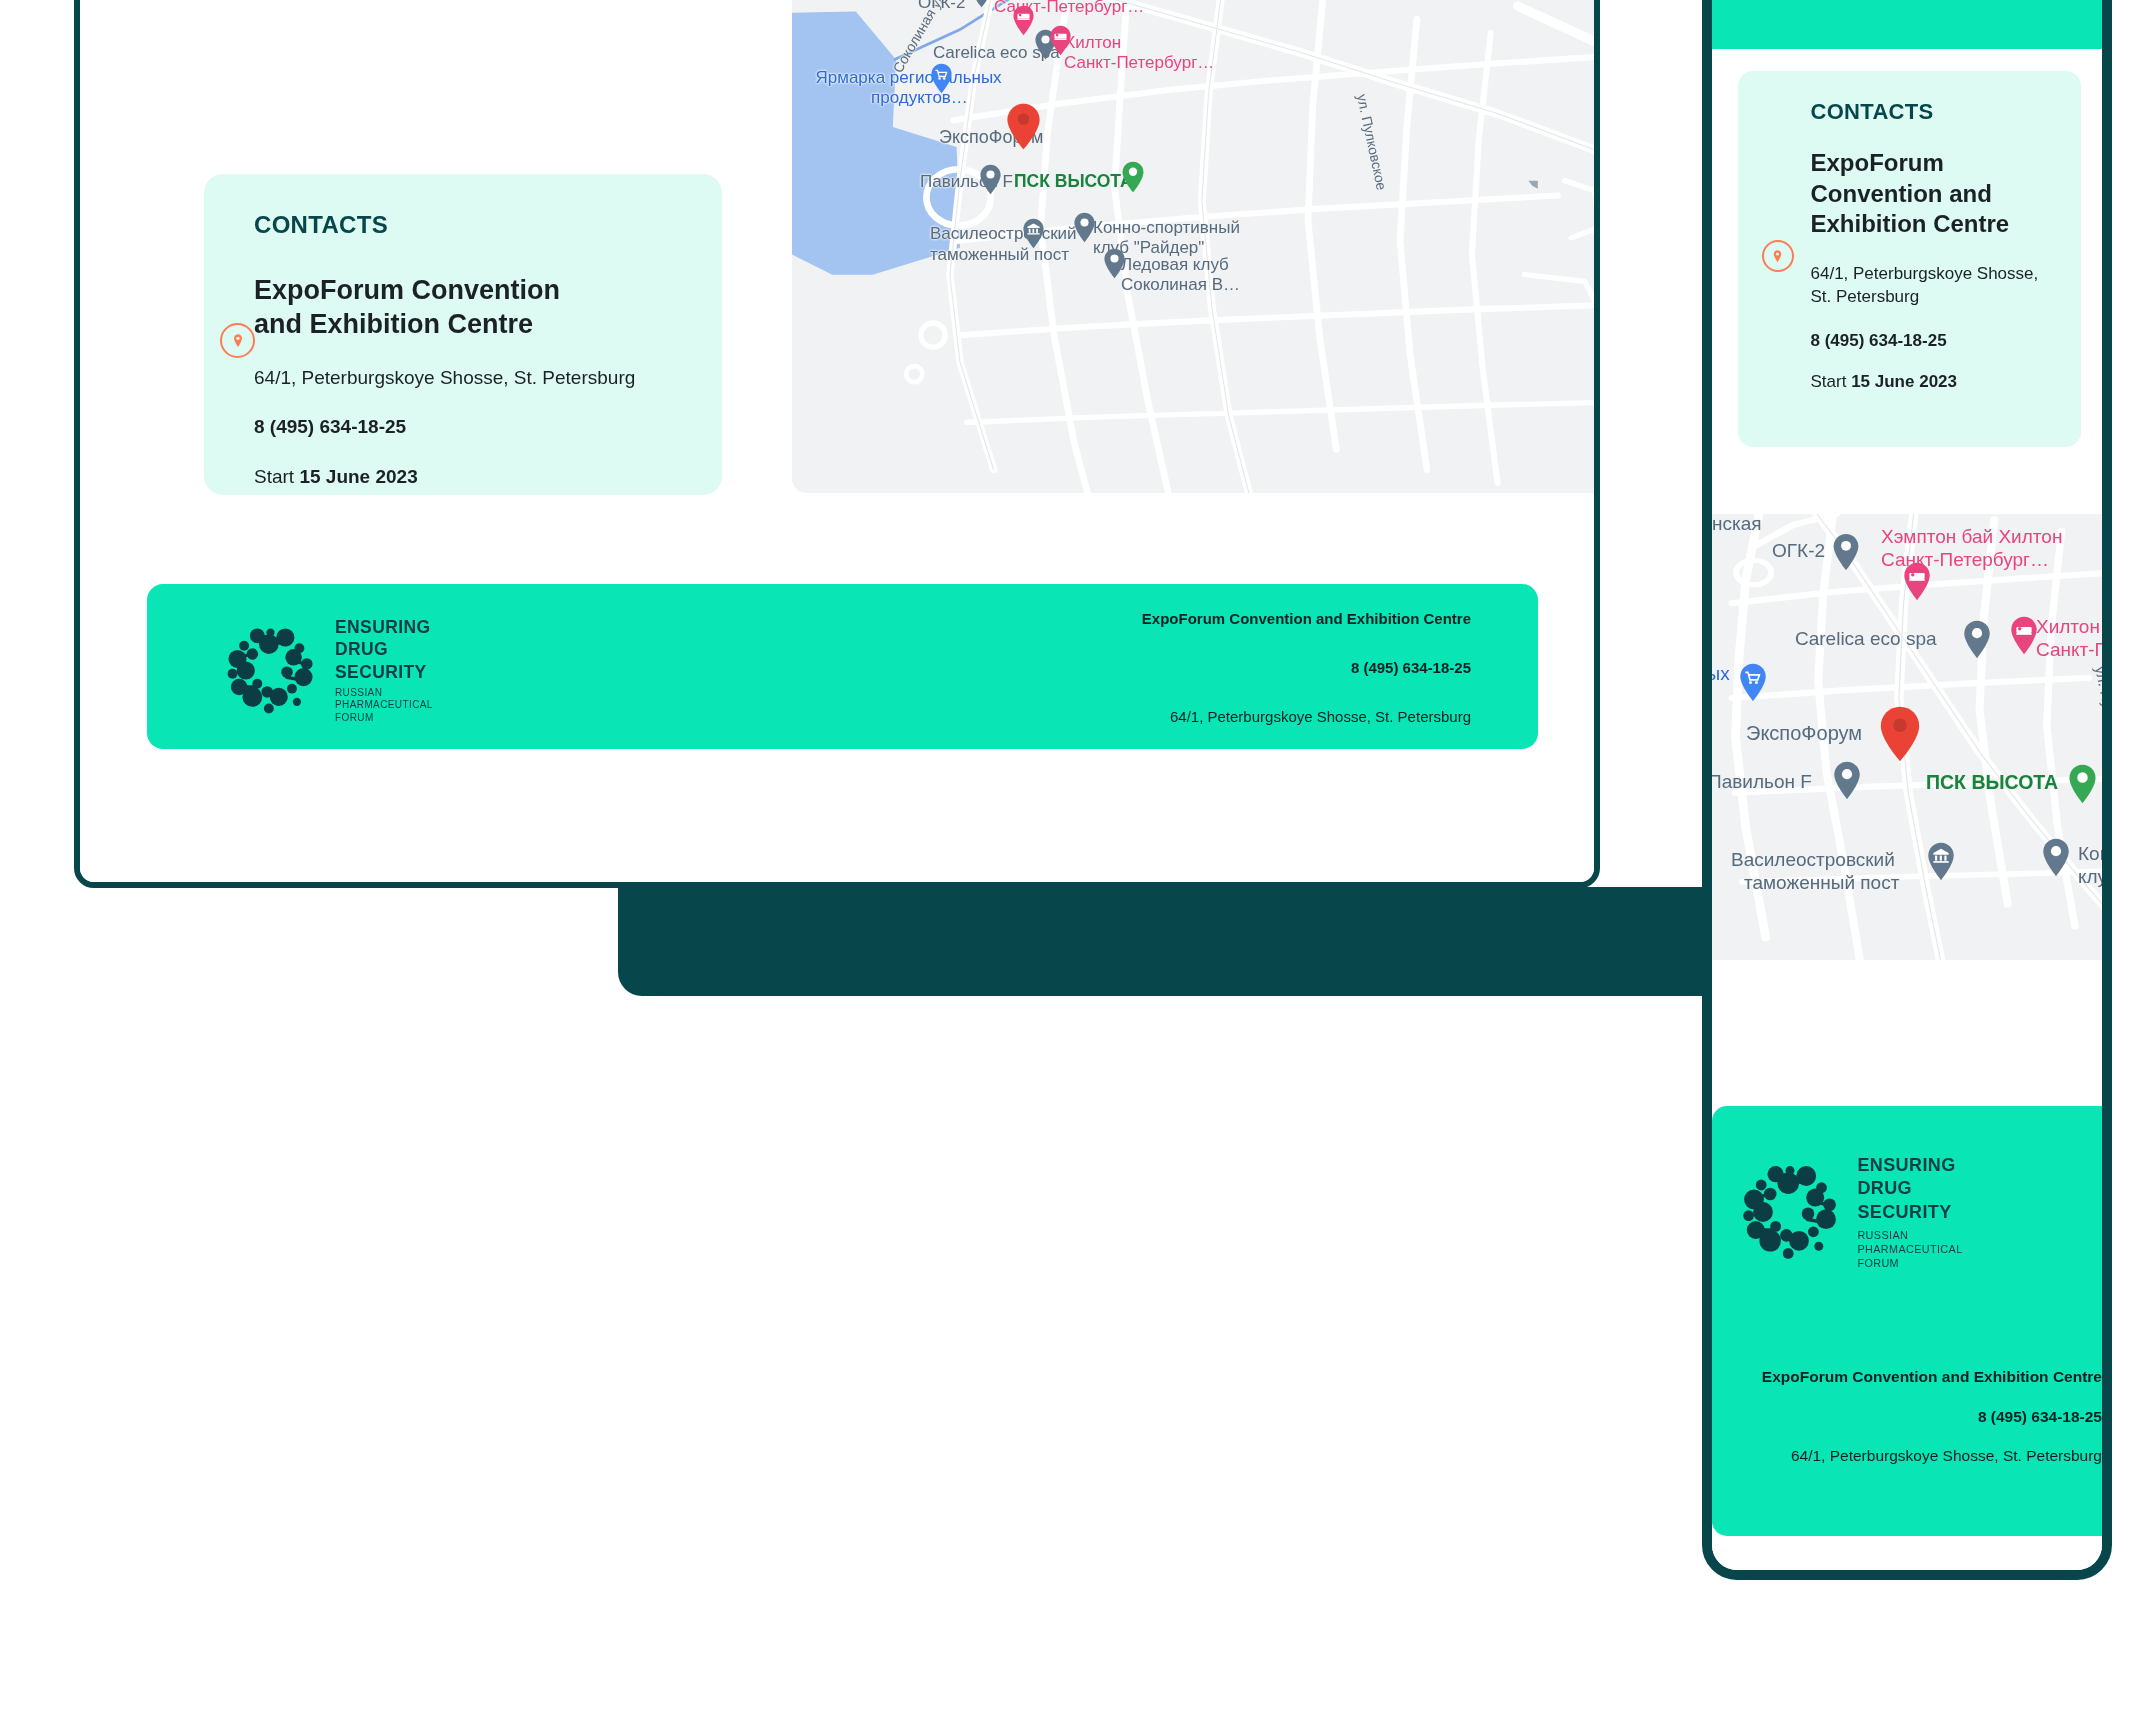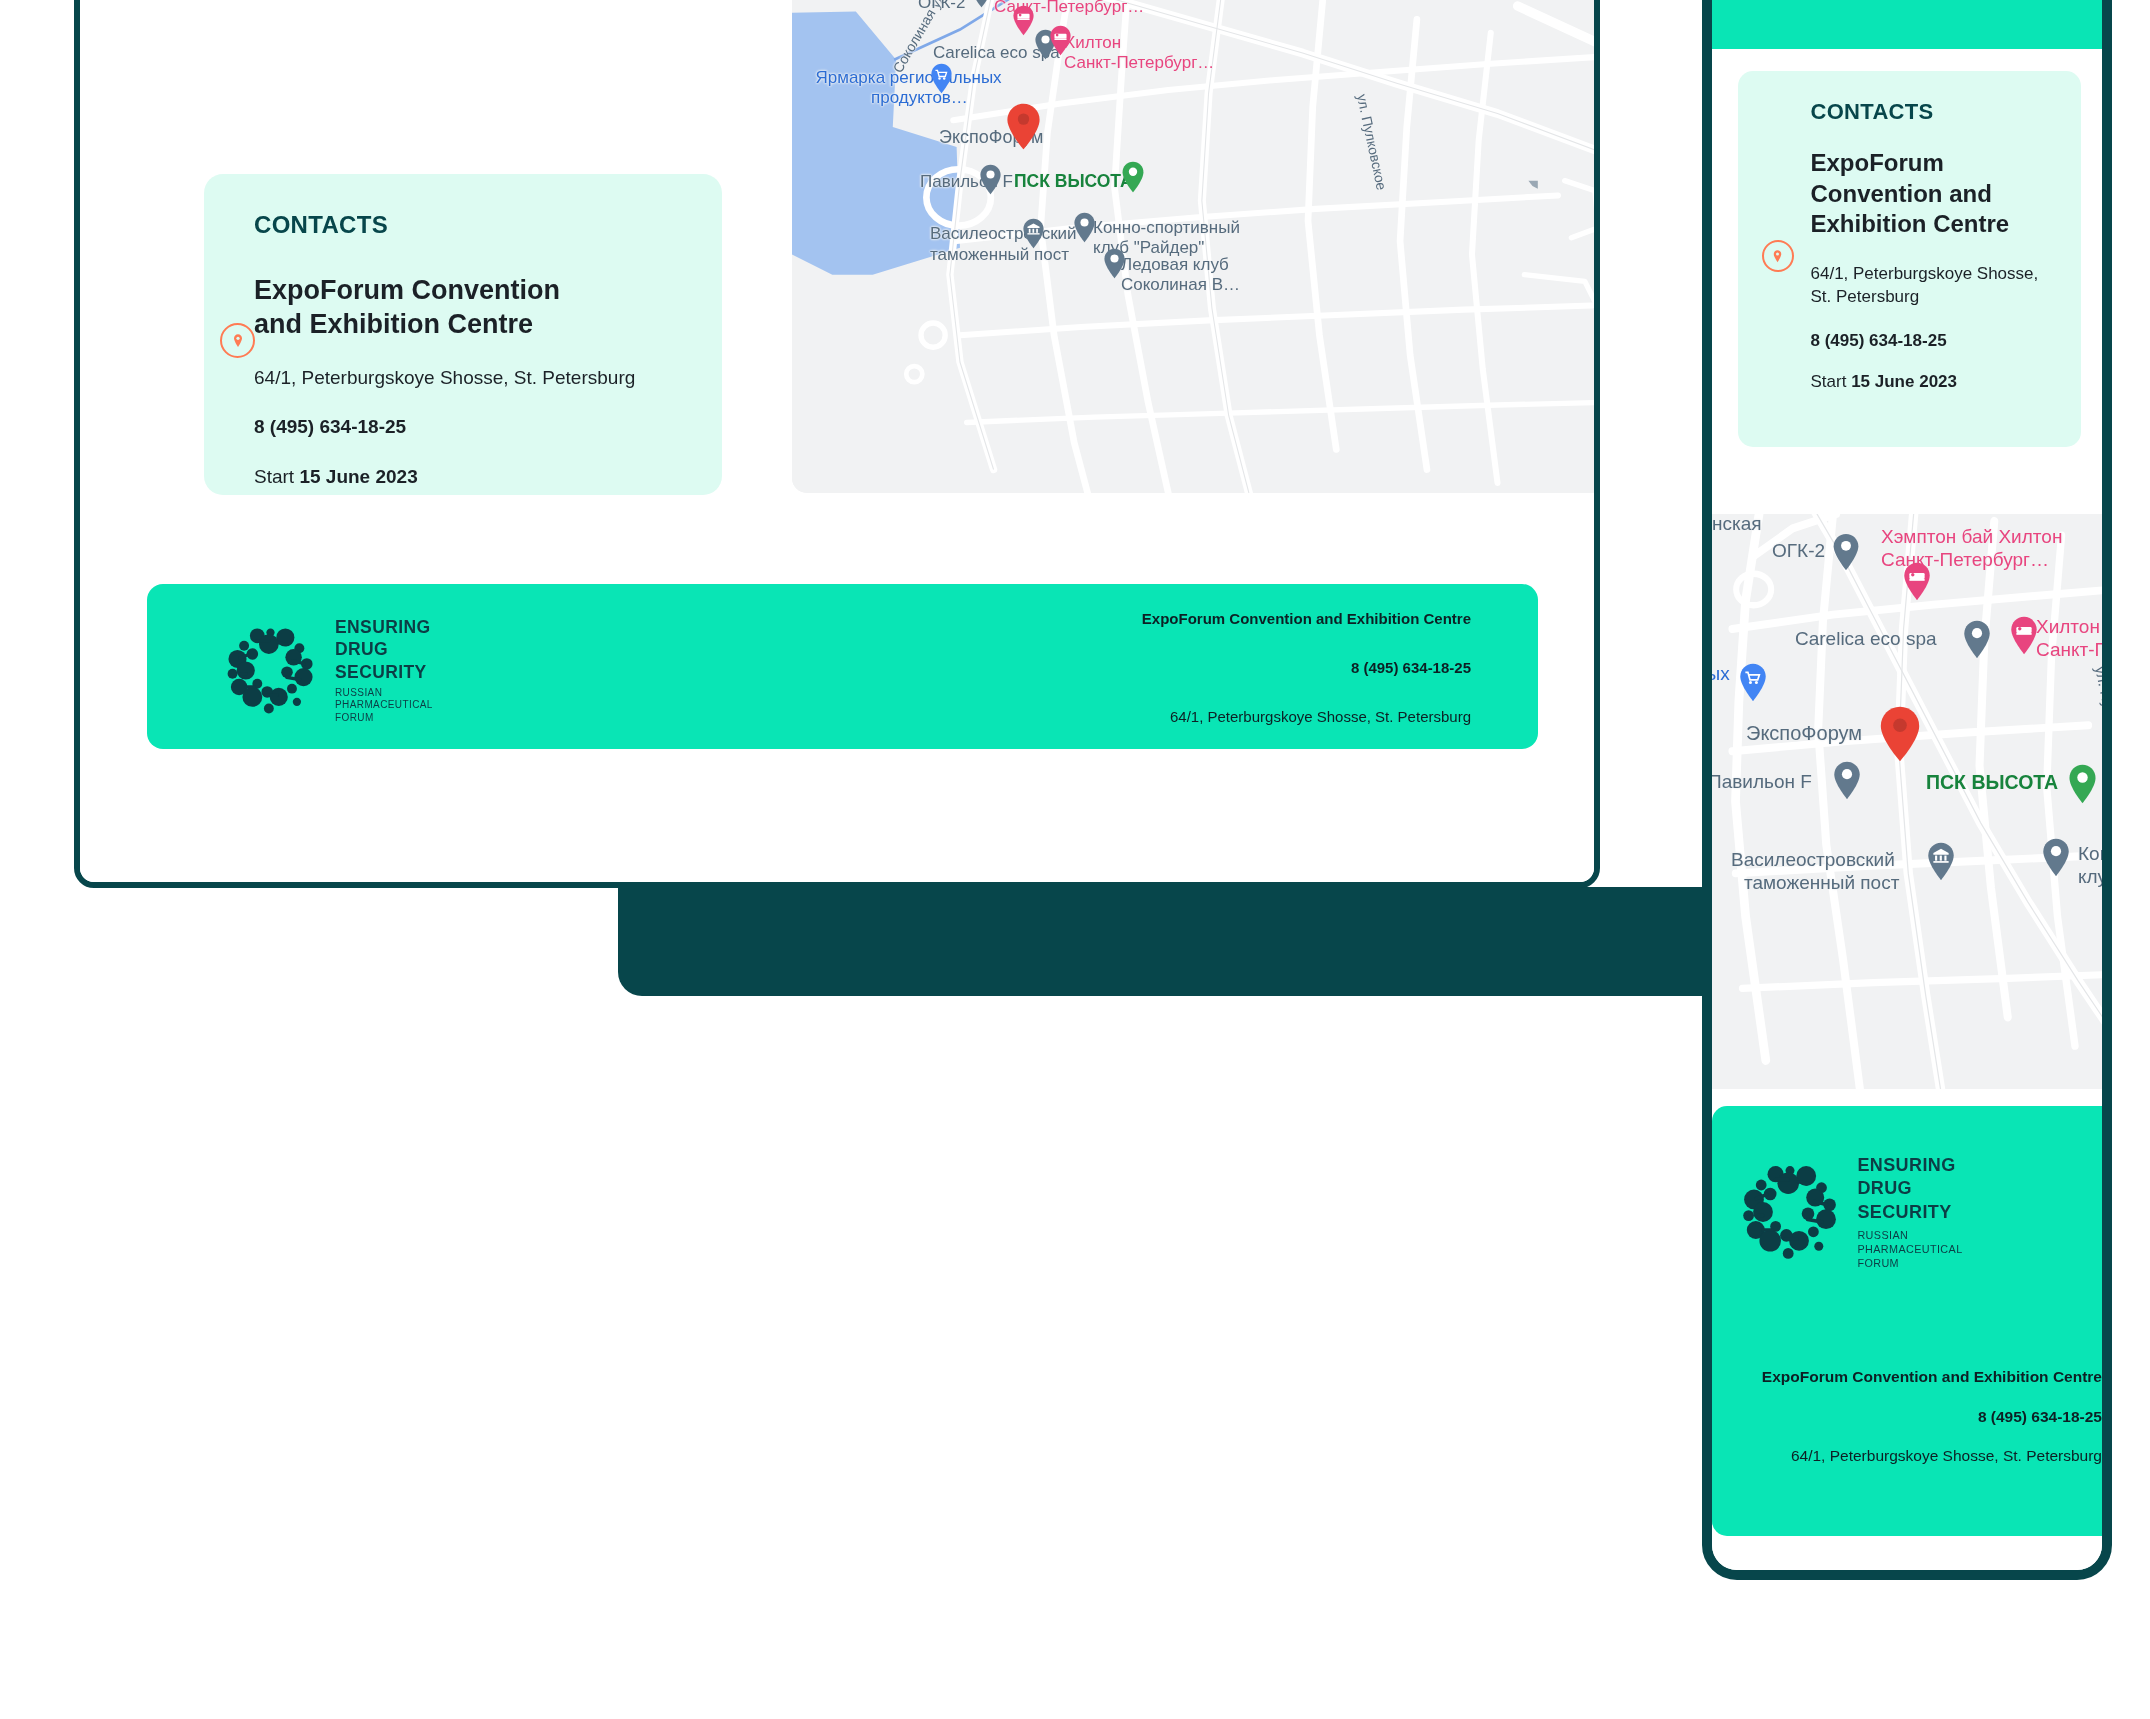--- a/index.html
+++ b/index.html
@@ -128,21 +128,21 @@
   .p-pin {
     position: absolute; left: 24px; top: 169px;
     width: 32px; height: 32px; border-radius: 50%;
     border: 2.7px solid #ff7b54;
     display:flex; align-items:center; justify-content:center;
   }
   .p-pin svg { width: 15px; height: 15px; }
 
   .p-map {
     position: absolute; left: 0px; top: 544px;
-    width: 410px; height: 575px;
+    width: 410px; height: 446px;
     background: #f1f2f3; overflow: hidden;
   }
 
   .p-footer {
     position: absolute; left: 0px; top: 1136px;
     width: 410px; height: 430px;
     background: #09e5b5;
     border-radius: 15px;
   }
   .pf-logo { position: absolute; left: 24px; top: 48px; display:flex; align-items:center; gap:13.4px; }

